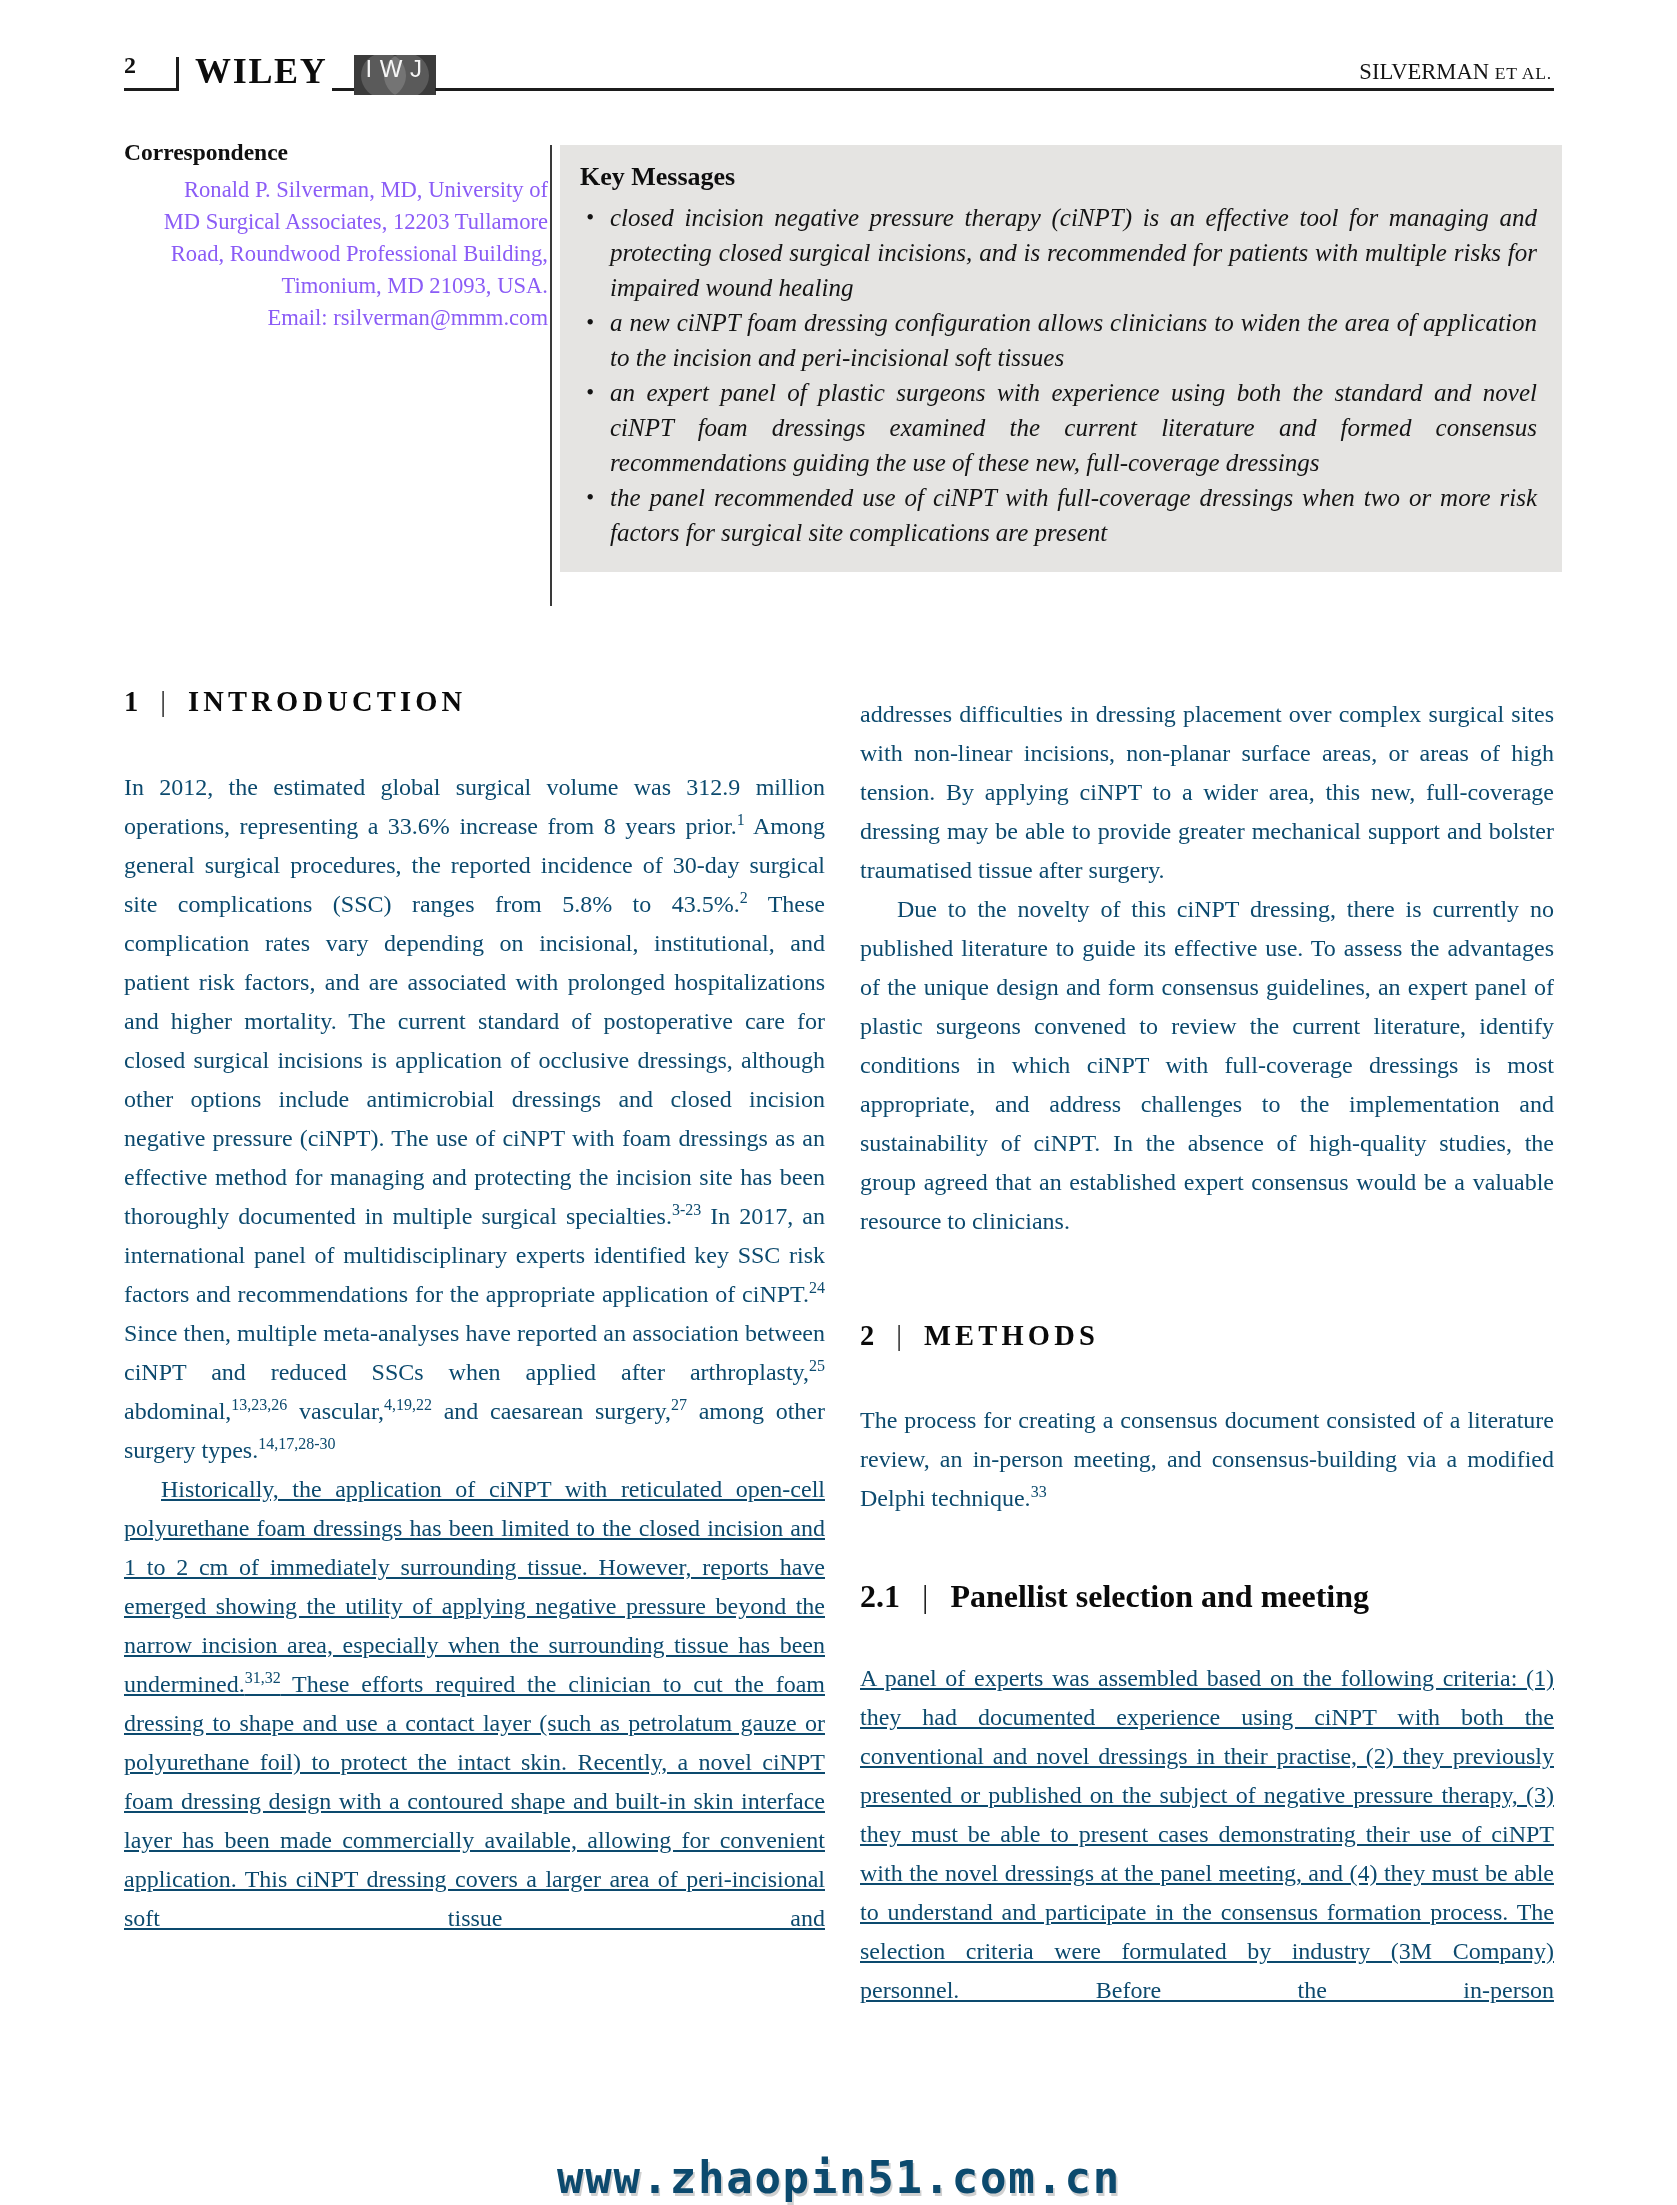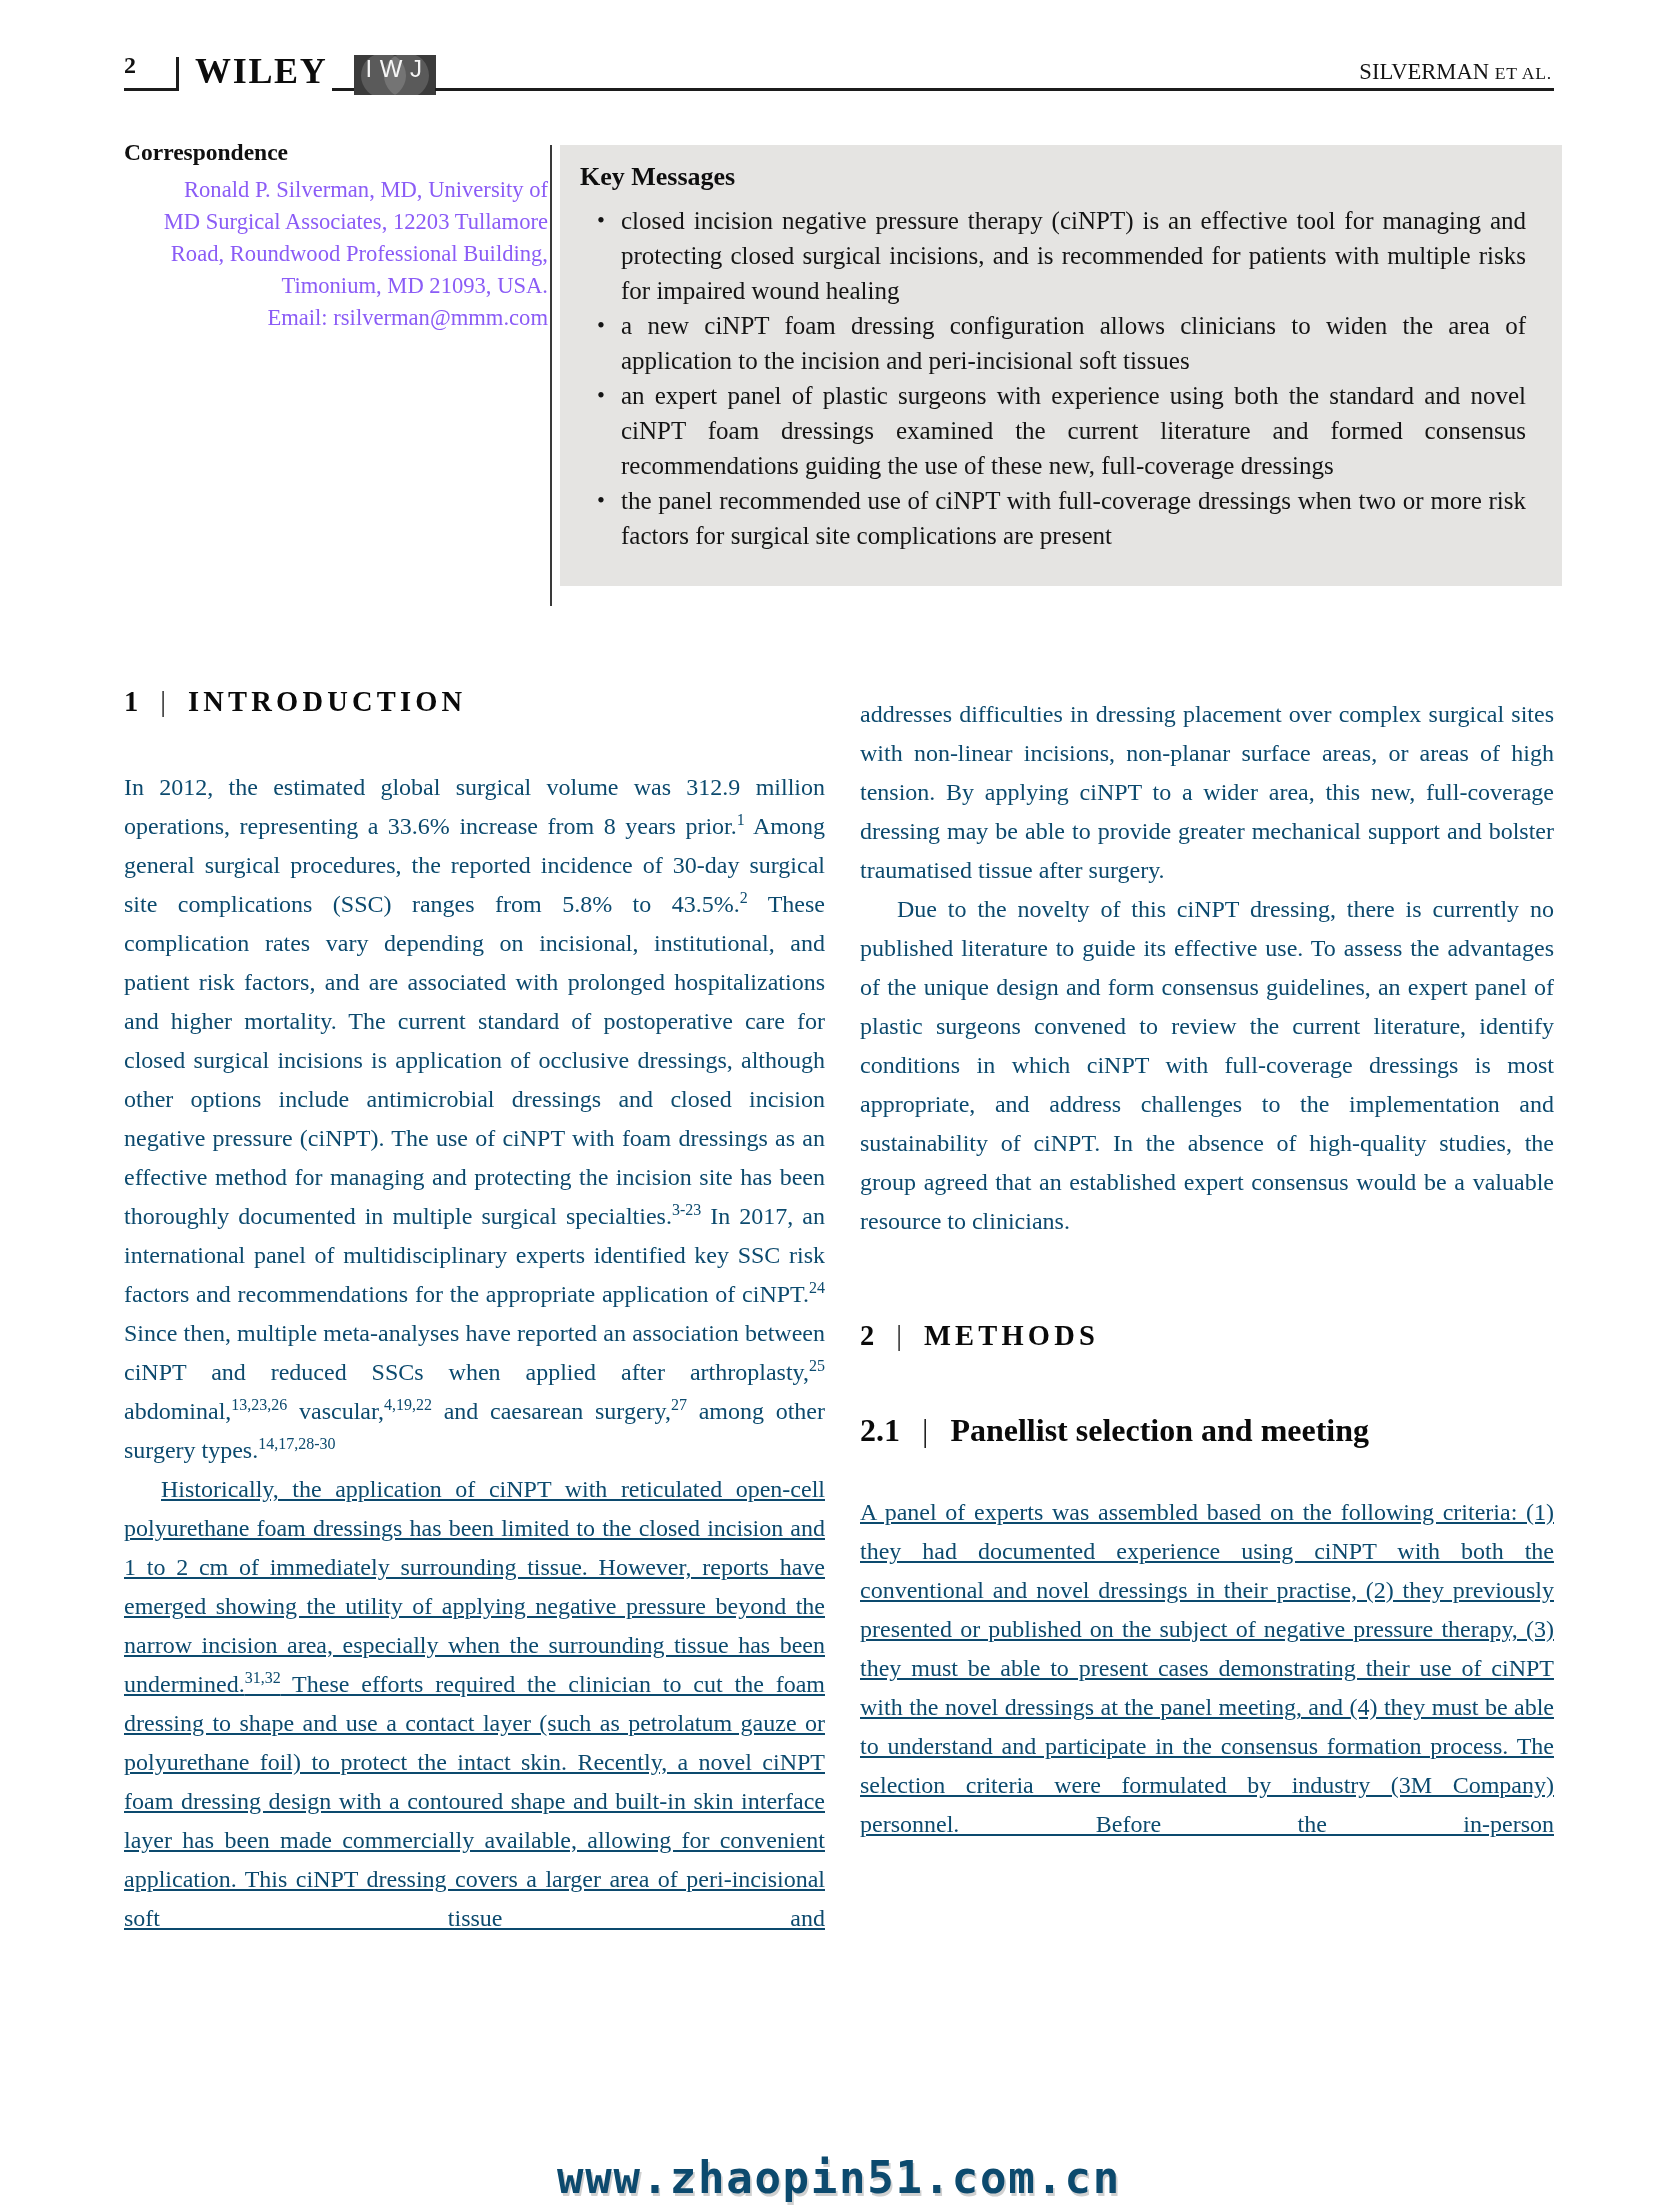--- a/index.html
+++ b/index.html
@@ -53,21 +53,21 @@
   .correspondence .c-head{font-size:23.5px;font-weight:bold;margin-bottom:7.5px;color:#101010;}
   .correspondence .c-line{font-size:22.6px;line-height:32px;color:#8b5cf6;text-align:right;}
   
   .vdivider{position:absolute;left:550px;top:145px;width:1.7px;height:461px;background:#3a3a3a;}
   .keybox{
     position:absolute;left:560px;top:145px;width:1002px;
     background:#e5e4e2;box-sizing:border-box;
     padding:17px 25px 22px 20px;
   }
   .keybox .k-title{font-size:26px;font-weight:bold;margin-bottom:8.4px;color:#0e0e0e;}
-  .keybox ul{list-style:none;margin:11px;padding:0;}
+  .keybox ul{list-style:none;margin:0;padding:0;font-style:italic;}
   .keybox li{
     position:relative;padding-left:30px;
     font-size:25px;line-height:35px;text-align:justify;color:#141414;
   }
   .keybox li::before{content:"\2022";position:absolute;left:5.9px;top:0;font-size:22.6px;}
   
   .col{position:absolute;top:686px;}
   .col-left{left:124px;width:701px;}
   .col-right{left:860px;width:694px;top:695px;}
   .para{
@@ -137,19 +137,20 @@
 
   <div class="col col-left" id="col-left">
       <div class="sec-heading h1"><span class="sec-num">1</span><span class="sec-pipe">|</span><span class="sec-title">INTRODUCTION</span></div>
       <p class="para">In 2012, the estimated global surgical volume was 312.9 million operations, representing a 33.6% increase from 8 years prior.<sup>1</sup> Among general surgical procedures, the reported incidence of 30-day surgical site complications (SSC) ranges from 5.8% to 43.5%.<sup>2</sup> These complication rates vary depending on incisional, institutional, and patient risk factors, and are associated with prolonged hospitalizations and higher mortality. The current standard of postoperative care for closed surgical incisions is application of occlusive dressings, although other options include antimicrobial dressings and closed incision negative pressure (ciNPT). The use of ciNPT with foam dressings as an effective method for managing and protecting the incision site has been thoroughly documented in multiple surgical specialties.<sup>3-23</sup> In 2017, an international panel of multidisciplinary experts identified key SSC risk factors and recommendations for the appropriate application of ciNPT.<sup>24</sup> Since then, multiple meta-analyses have reported an association between ciNPT and reduced SSCs when applied after arthroplasty,<sup>25</sup> abdominal,<sup>13,23,26</sup> vascular,<sup>4,19,22</sup> and caesarean surgery,<sup>27</sup> among other surgery types.<sup>14,17,28-30</sup></p>
       <p class="para indent flush">Historically, the application of ciNPT with reticulated open-cell polyurethane foam dressings has been limited to the closed incision and 1 to 2 cm of immediately surrounding tissue. However, reports have emerged showing the utility of applying negative pressure beyond the narrow incision area, especially when the surrounding tissue has been undermined.<sup>31,32</sup> These efforts required the clinician to cut the foam dressing to shape and use a contact layer (such as petrolatum gauze or polyurethane foil) to protect the intact skin. Recently, a novel ciNPT foam dressing design with a contoured shape and built-in skin interface layer has been made commercially available, allowing for convenient application. This ciNPT dressing covers a larger area of peri-incisional soft tissue and</p>
     </div>
   <div class="col col-right" id="col-right">
       <p class="para">addresses difficulties in dressing placement over complex surgical sites with non-linear incisions, non-planar surface areas, or areas of high tension. By applying ciNPT to a wider area, this new, full-coverage dressing may be able to provide greater mechanical support and bolster traumatised tissue after surgery.</p>
       <p class="para indent">Due to the novelty of this ciNPT dressing, there is currently no published literature to guide its effective use. To assess the advantages of the unique design and form consensus guidelines, an expert panel of plastic surgeons convened to review the current literature, identify conditions in which ciNPT with full-coverage dressings is most appropriate, and address challenges to the implementation and sustainability of ciNPT. In the absence of high-quality studies, the group agreed that an established expert consensus would be a valuable resource to clinicians.</p>
       <div class="sec-heading h1 methods"><span class="sec-num">2</span><span class="sec-pipe">|</span><span class="sec-title">METHODS</span></div>
+      <p class="para">The process for creating a consensus document consisted of a literature review, an in-person meeting, and consensus-building via a modified Delphi technique.<sup>33</sup></p>
       <div class="sec-heading h2"><span class="sec-num">2.1</span><span class="sec-pipe">|</span><span class="sec-title">Panellist selection and meeting</span></div>
       <p class="para flush">A panel of experts was assembled based on the following criteria: (1) they had documented experience using ciNPT with both the conventional and novel dressings in their practise, (2) they previously presented or published on the subject of negative pressure therapy, (3) they must be able to present cases demonstrating their use of ciNPT with the novel dressings at the panel meeting, and (4) they must be able to understand and participate in the consensus formation process. The selection criteria were formulated by industry (3M Company) personnel. Before the in-person</p>
     </div>
 
   <div class="watermark">www.zhaopin51.com.cn</div>
 </div>
 
 
 </body></html>

